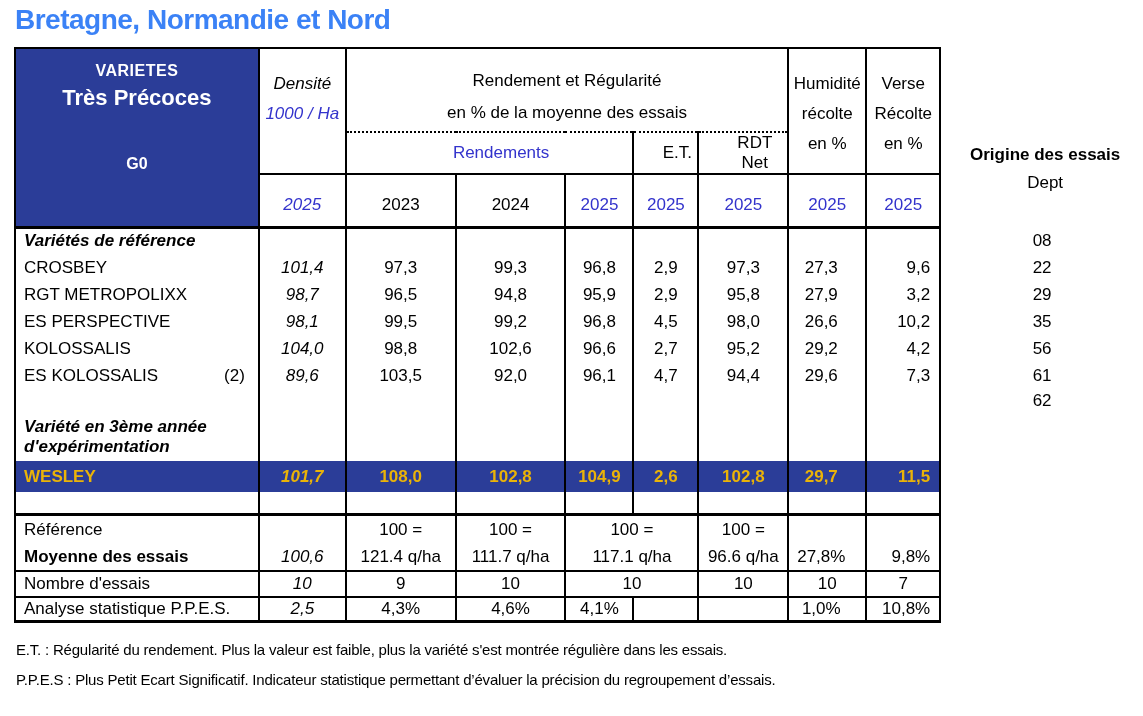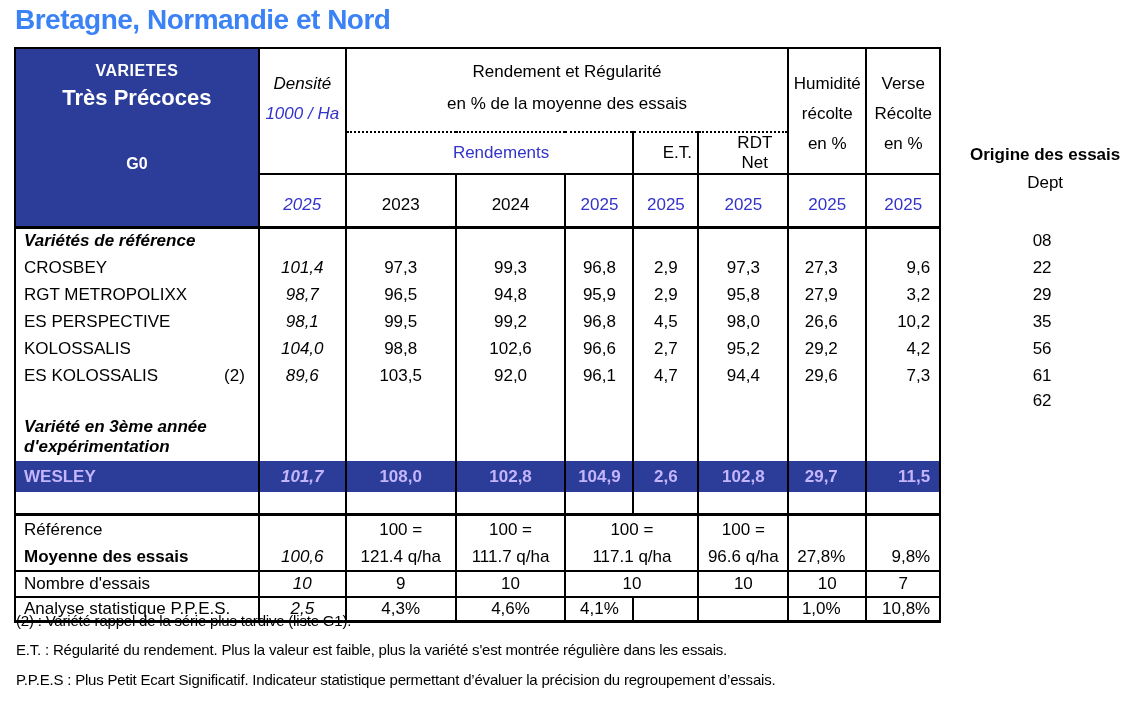--- a/index.html
+++ b/index.html
@@ -16,31 +16,31 @@
   .name{text-align:left;padding-left:8px;}
   .nf{display:flex;justify-content:space-between;padding-right:13px;}
   .it{font-style:italic;}
   .b{font-weight:bold;}
   .bi{font-weight:bold;font-style:italic;}
   .blue{color:#3333cc;}
   .nt{border-top:none;padding-left:23px;}
   .bd{border-top:none;border-bottom:none;}
   .hd{text-align:center;vertical-align:top;}
   .dot{border-bottom:2px dotted #000;}
-  .yh{padding-top:7px;}  .yh div{line-height:32px;}
+  .yh{padding-top:16px;}  .yh div{line-height:32px;}
   .hh{padding-top:20px;}  .hh div{line-height:30px;}
   .yr{vertical-align:top;padding-top:20px;text-align:center;border-bottom:3px solid #000;}
   .navy-cell{background:#2b3d98;color:#fff;text-align:center;vertical-align:top;
              border-bottom:3px solid #000;}
   .vh1{margin-top:13px;font-weight:bold;font-size:16px;letter-spacing:0.5px;}
   .vh2{margin-top:5px;font-weight:bold;font-size:22px;}
   .vh3{margin-top:44px;font-weight:bold;font-size:16px;}
   .ogh{text-align:left;padding-left:6px;padding-top:62px;vertical-align:top;}
   .ogh div{line-height:28px;}
-  tr.wes td:not(.og){background:#2b3d98;color:#c4b5fd;font-weight:bold;}
+  tr.wes td:not(.og){background:#2b3d98;color:#eab308;font-weight:bold;}
   tr.fr1 td:not(.og){border-top:3px solid #000;}
   tr.fr1 td div{line-height:27px;}
   tr.fr3 td:not(.og){border-bottom:3px solid #000;}
   .fn{position:absolute;left:16px;font-size:15px;letter-spacing:-0.2px;white-space:nowrap;}
 </style>
 </head>
 <body>
 
 <div class="page">
 
@@ -318,17 +318,16 @@
       <td class="c">4,1%</td>
       <td class="c"></td>
       <td class="c"></td>
       <td class="rh">1,0%</td>
       <td class="rv">10,8%</td>
       <td class="og"></td>
     </tr>
   </tbody>
     </table>
 
-  <div class="fn" style="top:612px">(2) : Variété rappel de la série plus tardive (liste G1).</div>
   <div class="fn" style="top:641px">E.T. : Régularité du rendement. Plus la valeur est faible, plus la variété s'est montrée régulière dans les essais.</div>
   <div class="fn" style="top:671px">P.P.E.S : Plus Petit Ecart Significatif. Indicateur statistique permettant d’évaluer la précision du regroupement d’essais.</div>
 
 </div>
 
 </body></html>

